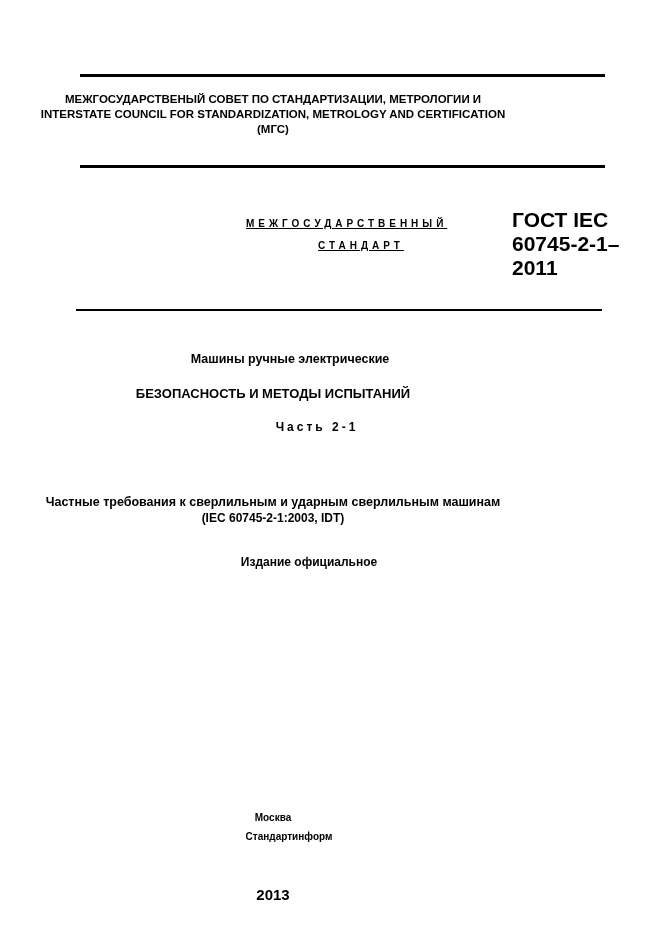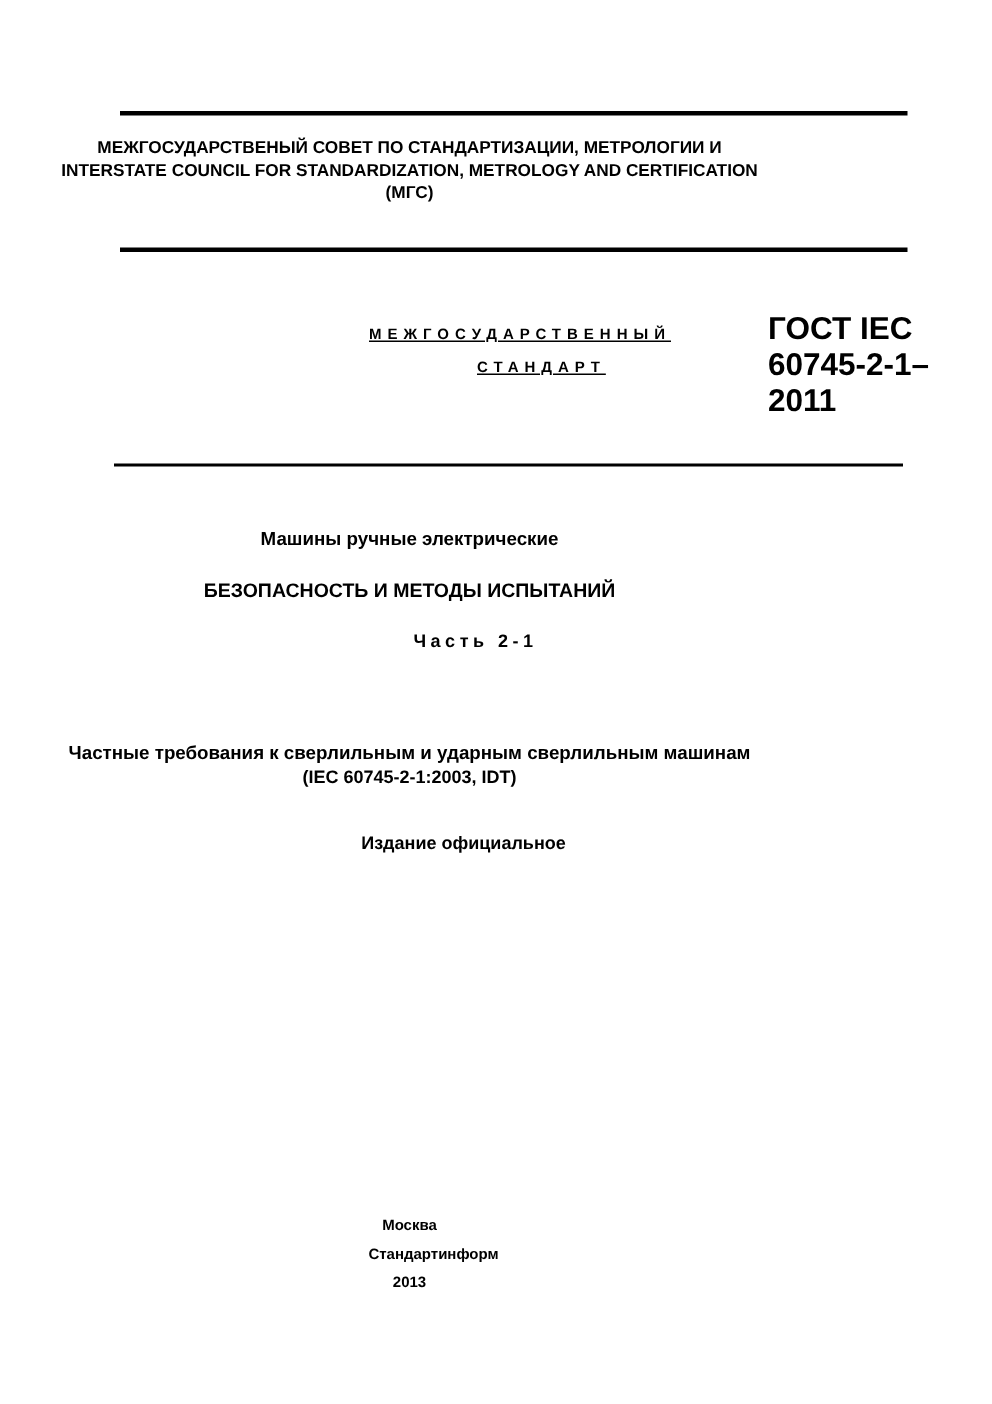--- a/index.html
+++ b/index.html
@@ -26,23 +26,23 @@
 
 <div class="spaced" style="left:246px; top:218px;">МЕЖГОСУДАРСТВЕННЫЙ</div>
 <div class="spaced" style="left:318px; top:240px;">СТАНДАРТ</div>
 
 <div class="gost" style="top:208px;">ГОСТ IEC</div>
 <div class="gost" style="top:232px;">60745-2-1–</div>
 <div class="gost" style="top:256px;">2011</div>
 
 <div class="rule" style="left:76px; top:309px; width:526px; height:2px;"></div>
 
-<div class="c" style="top:352px; font-size:12.5px;">Машины ручные электрические</div>
+<div class="c" style="top:352px; font-size:12.5px;padding-left:17px;">Машины ручные электрические</div>
 <div class="c" style="top:386px; font-size:13px;">БЕЗОПАСНОСТЬ И МЕТОДЫ ИСПЫТАНИЙ</div>
 <div class="c" style="top:420px; font-size:12px; letter-spacing:3px;padding-left:44px;">Часть  2-1</div>
 <div class="c" style="top:449px; font-size:12.5px;margin-top:46px;">Частные требования к сверлильным и ударным сверлильным машинам</div>
 
 <div class="c" style="top:511px; font-size:12px;">(IEC 60745-2-1:2003, IDT)</div>
 <div class="c" style="top:555px; font-size:12px;margin-left:36px;">Издание официальное</div>
 
 <div class="c" style="top:812px; font-size:10px;">Москва</div>
 <div class="c" style="top:831px; font-size:10px;padding-left:16px;">Стандартинформ</div>
-<div class="c" style="top:850px; font-size:10px;">2013</div>
+<div class="c" style="top:886px; font-size:15px;">2013</div>
 
 </body></html>

